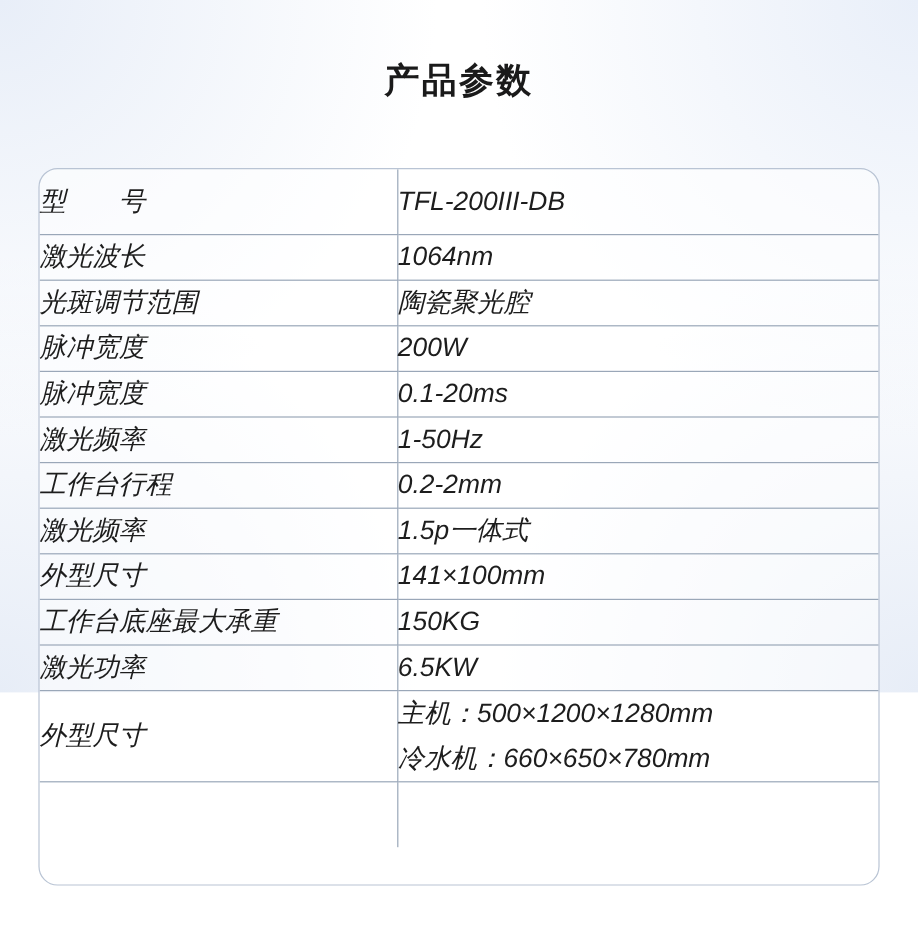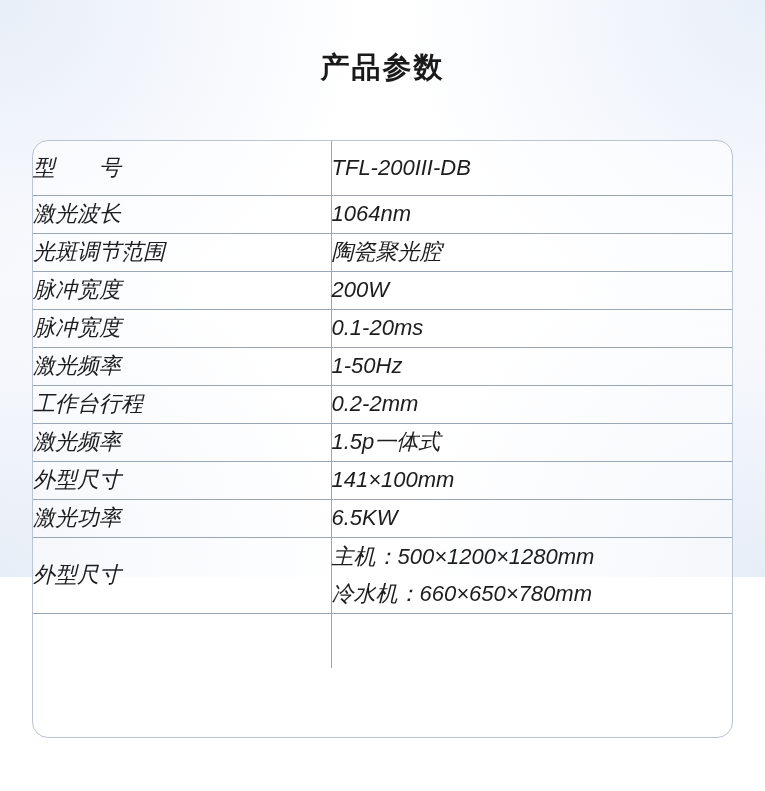--- a/index.html
+++ b/index.html
@@ -137,20 +137,24 @@
         </tr>
         <tr>
           <td class="label">激光频率</td>
           <td class="value">1.5p一体式</td>
         </tr>
         <tr>
           <td class="label">外型尺寸</td>
           <td class="value">141×100mm</td>
         </tr>
         <tr>
+          <td class="label">工作台底座最大承重</td>
+          <td class="value">150KG</td>
+        </tr>
+        <tr>
           <td class="label">激光功率</td>
           <td class="value">6.5KW</td>
         </tr>
         <tr>
           <td class="label">外型尺寸</td>
           <td class="value multiline">
             <span class="mline">主机：500×1200×1280mm</span>
             <span class="mline">冷水机：660×650×780mm</span>
           </td>
         </tr>

